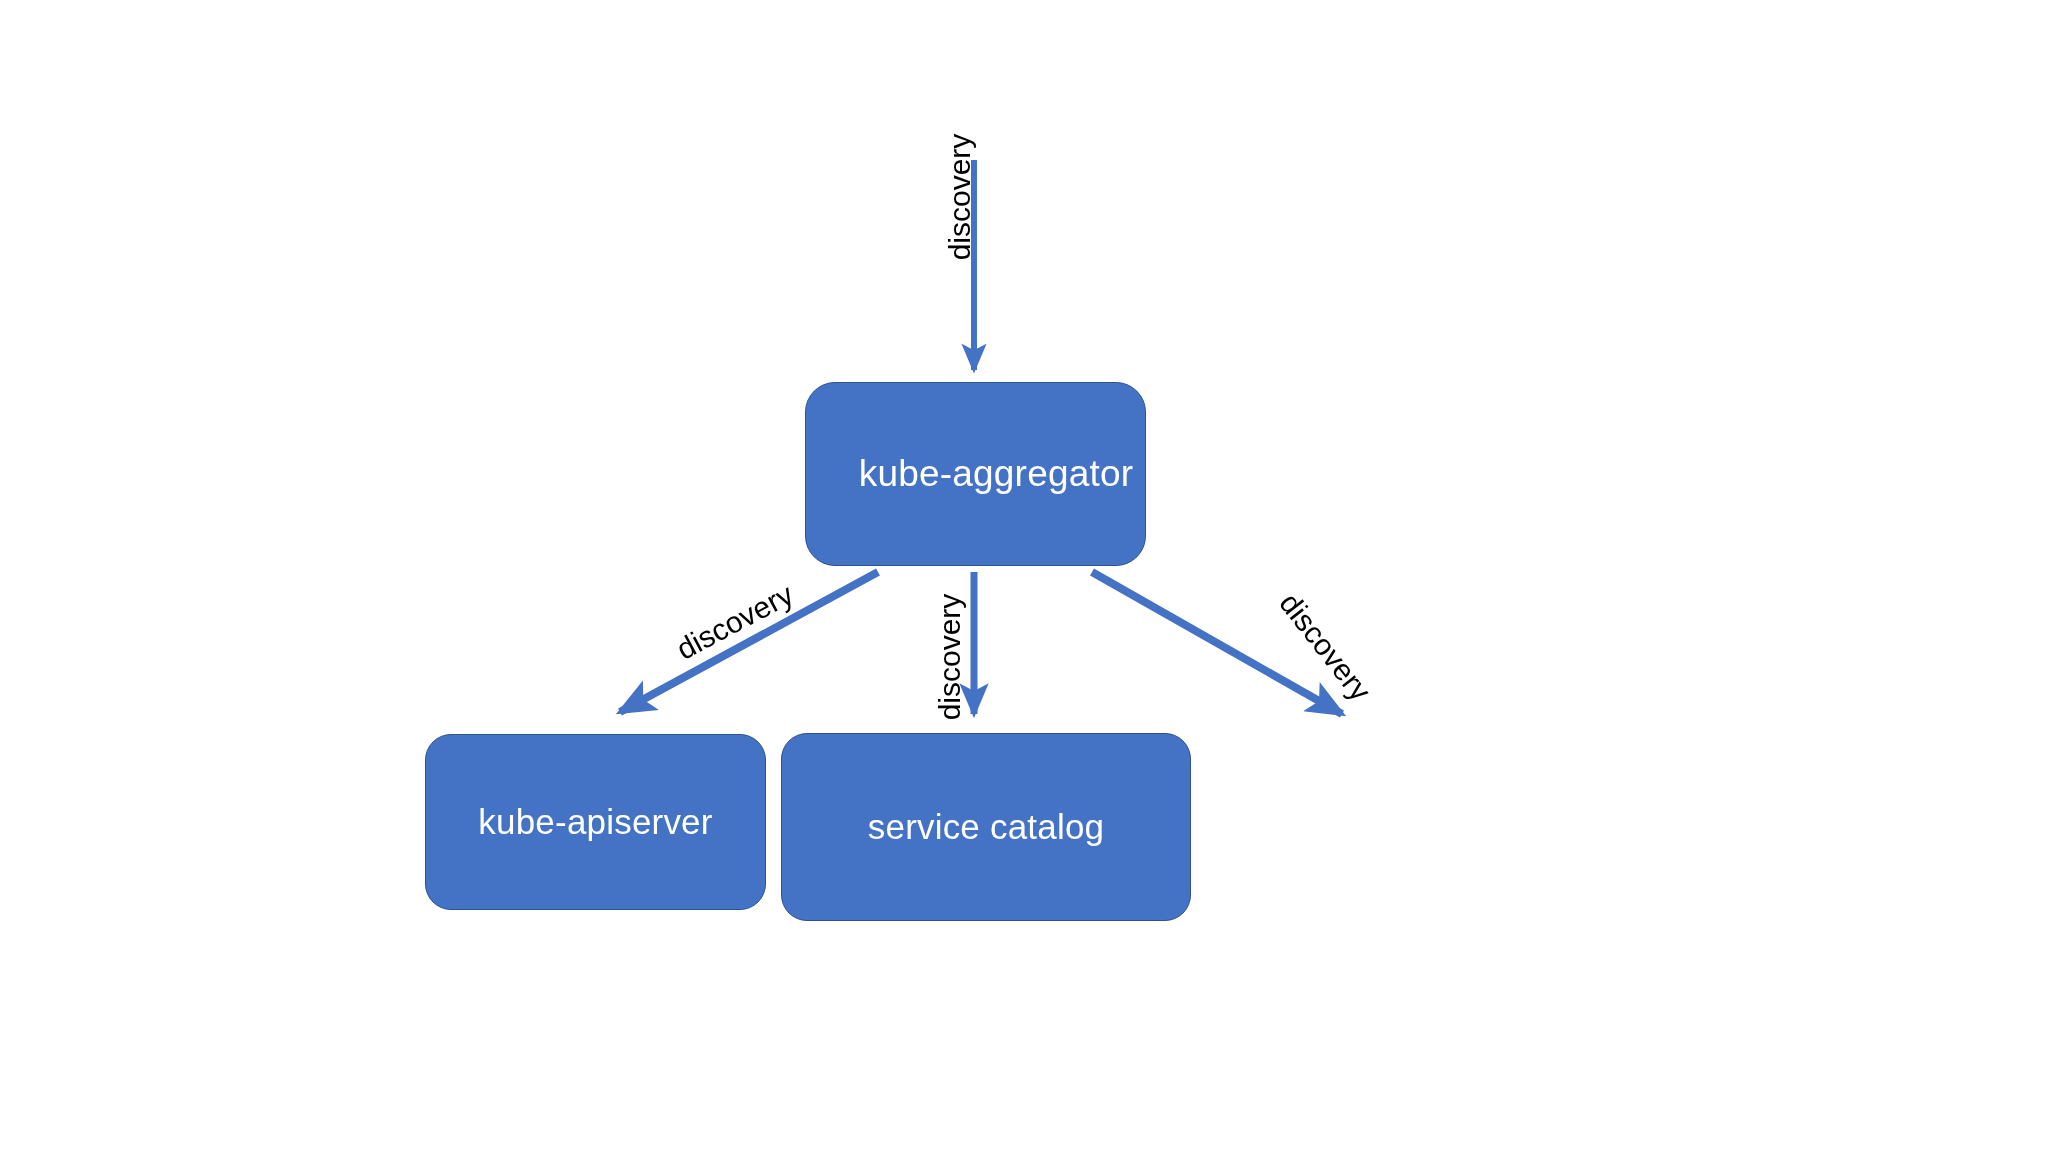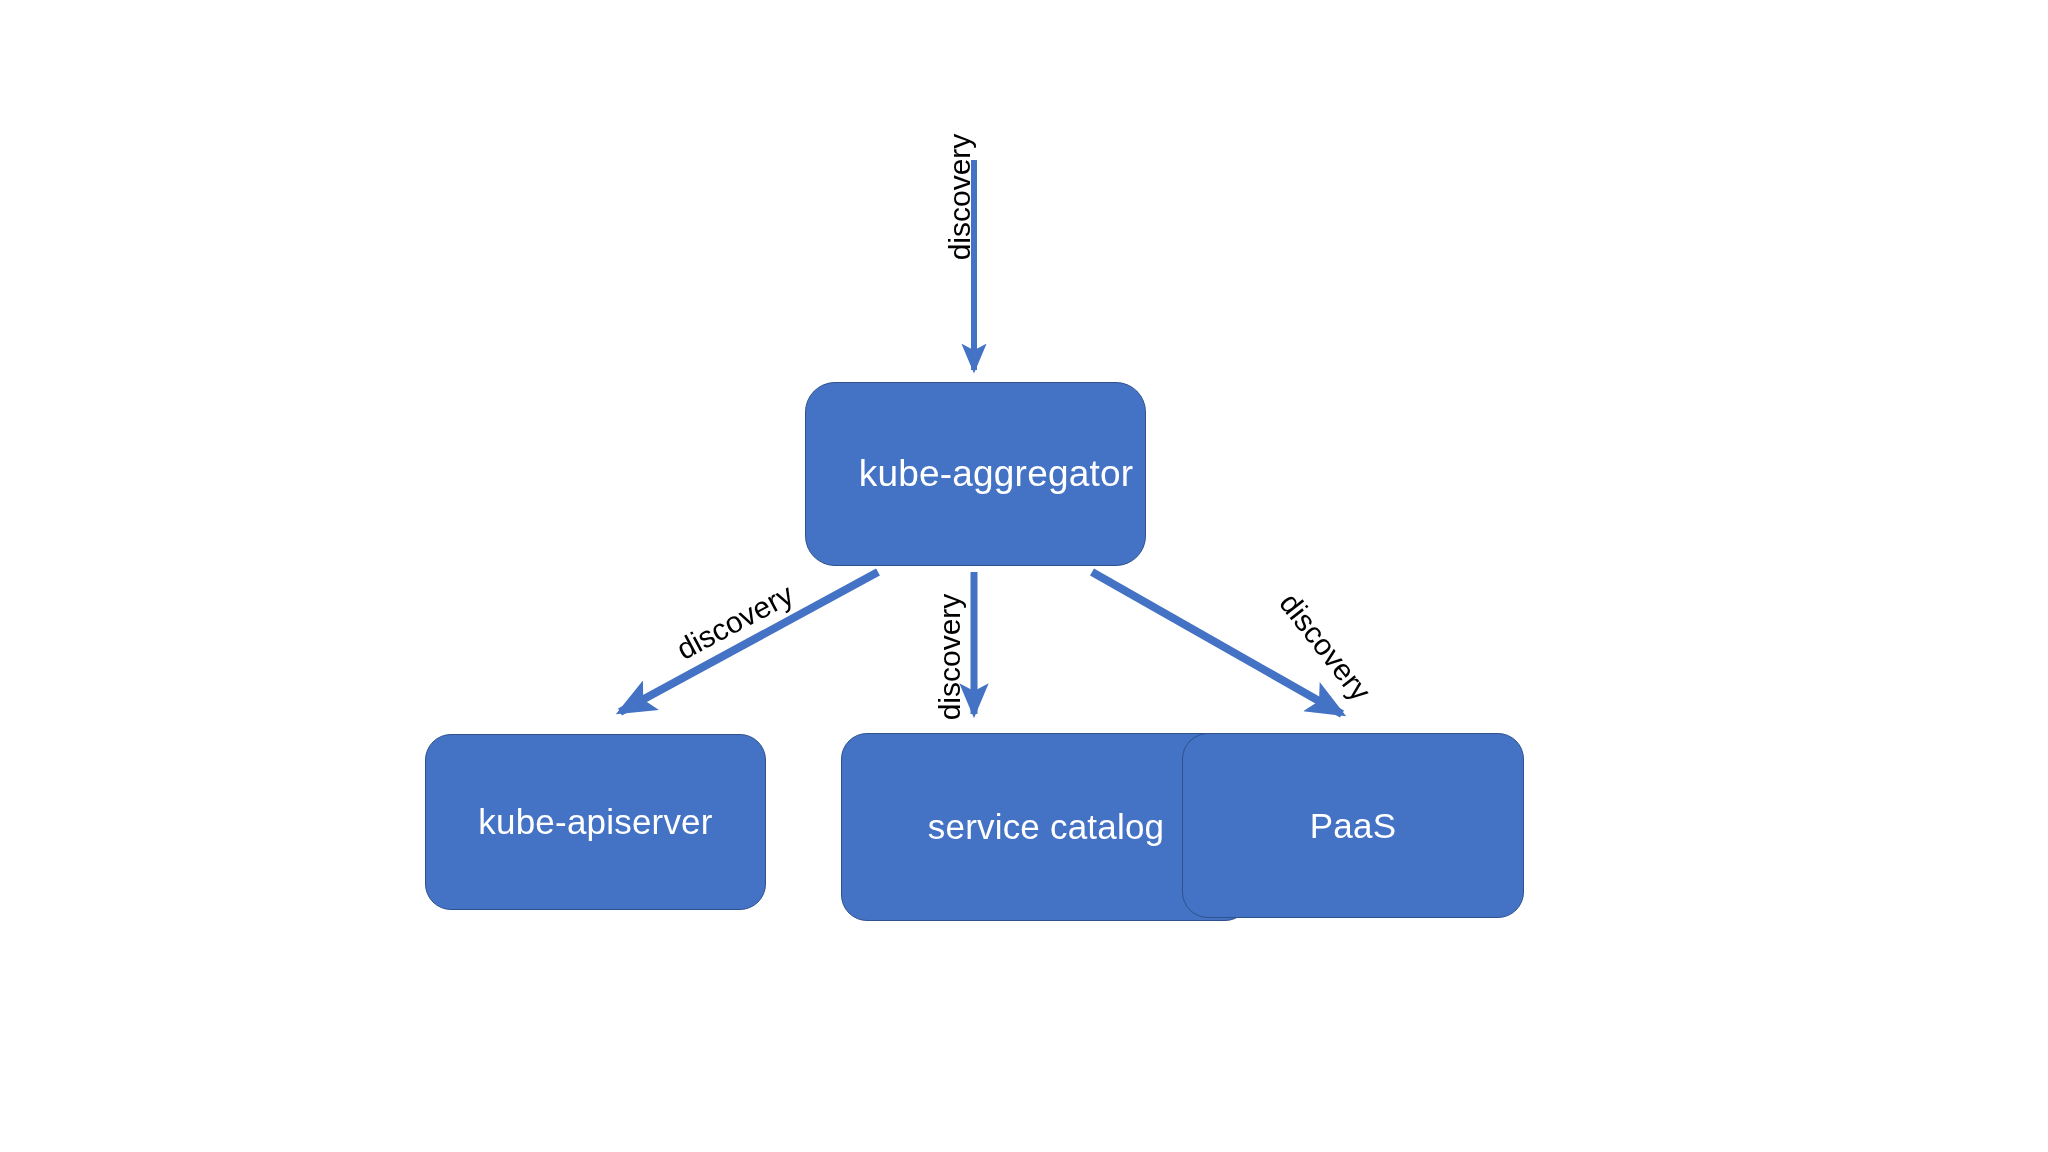--- a/index.html
+++ b/index.html
@@ -56,21 +56,21 @@
     padding-left: 41px;
   }
   #node-kube-apiserver {
     left: 425px;
     top: 734px;
     width: 341px;
     height: 176px;
     font-size: 35px;
   }
   #node-service-catalog {
-    left: 841px;
+    left: 781px;
     top: 733px;
     width: 410px;
     height: 188px;
     font-size: 35px;
   }
   #node-paas {
     left: 1182px;
     top: 733px;
     width: 342px;
     height: 185px;
@@ -140,23 +140,20 @@
   </div>
 
   <div class="node" id="node-kube-apiserver">
     <span class="node-label">kube-apiserver</span>
   </div>
 
   <div class="node" id="node-service-catalog">
     <span class="node-label">service catalog</span>
   </div>
 
-  <div class="node" id="node-paas">
-    <span class="node-label">PaaS</span>
-  </div>
 
   <div class="edge-label" id="edge-label-top">discovery</div>
 
   <div class="edge-label" id="edge-label-left">discovery</div>
 
   <div class="edge-label" id="edge-label-middle">discovery</div>
 
   <div class="edge-label" id="edge-label-right">discovery</div>
 
 </div>

